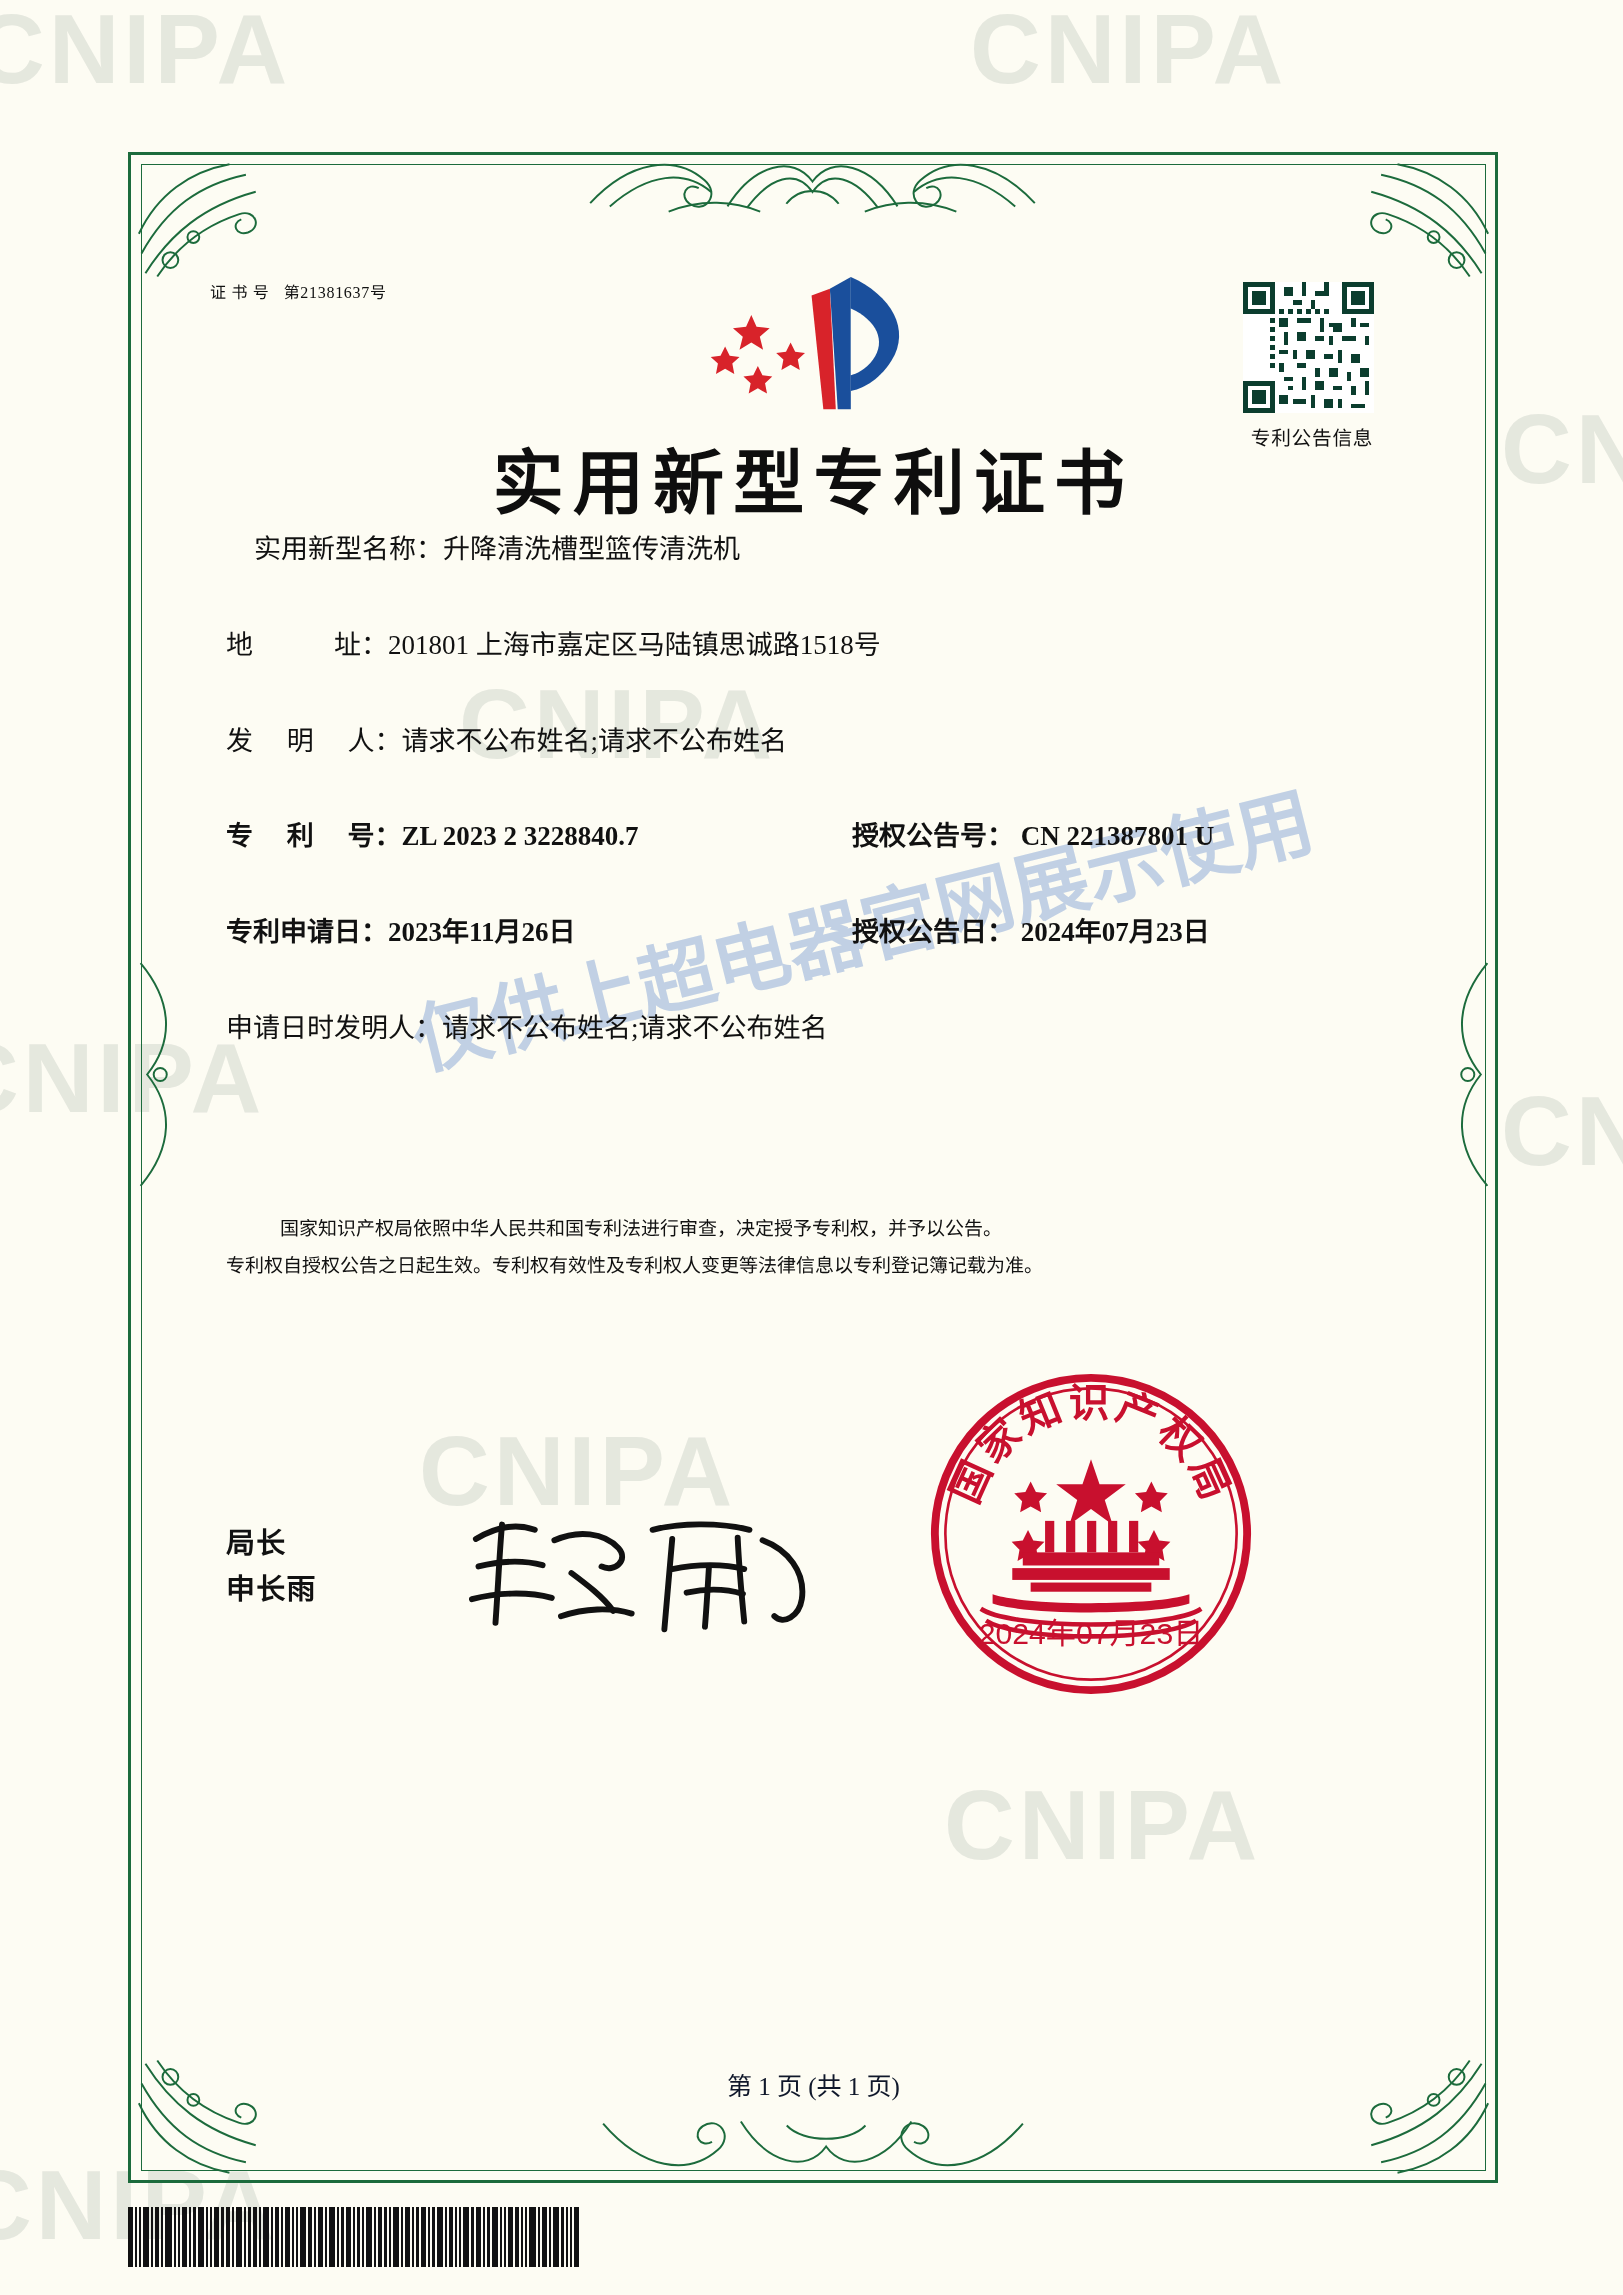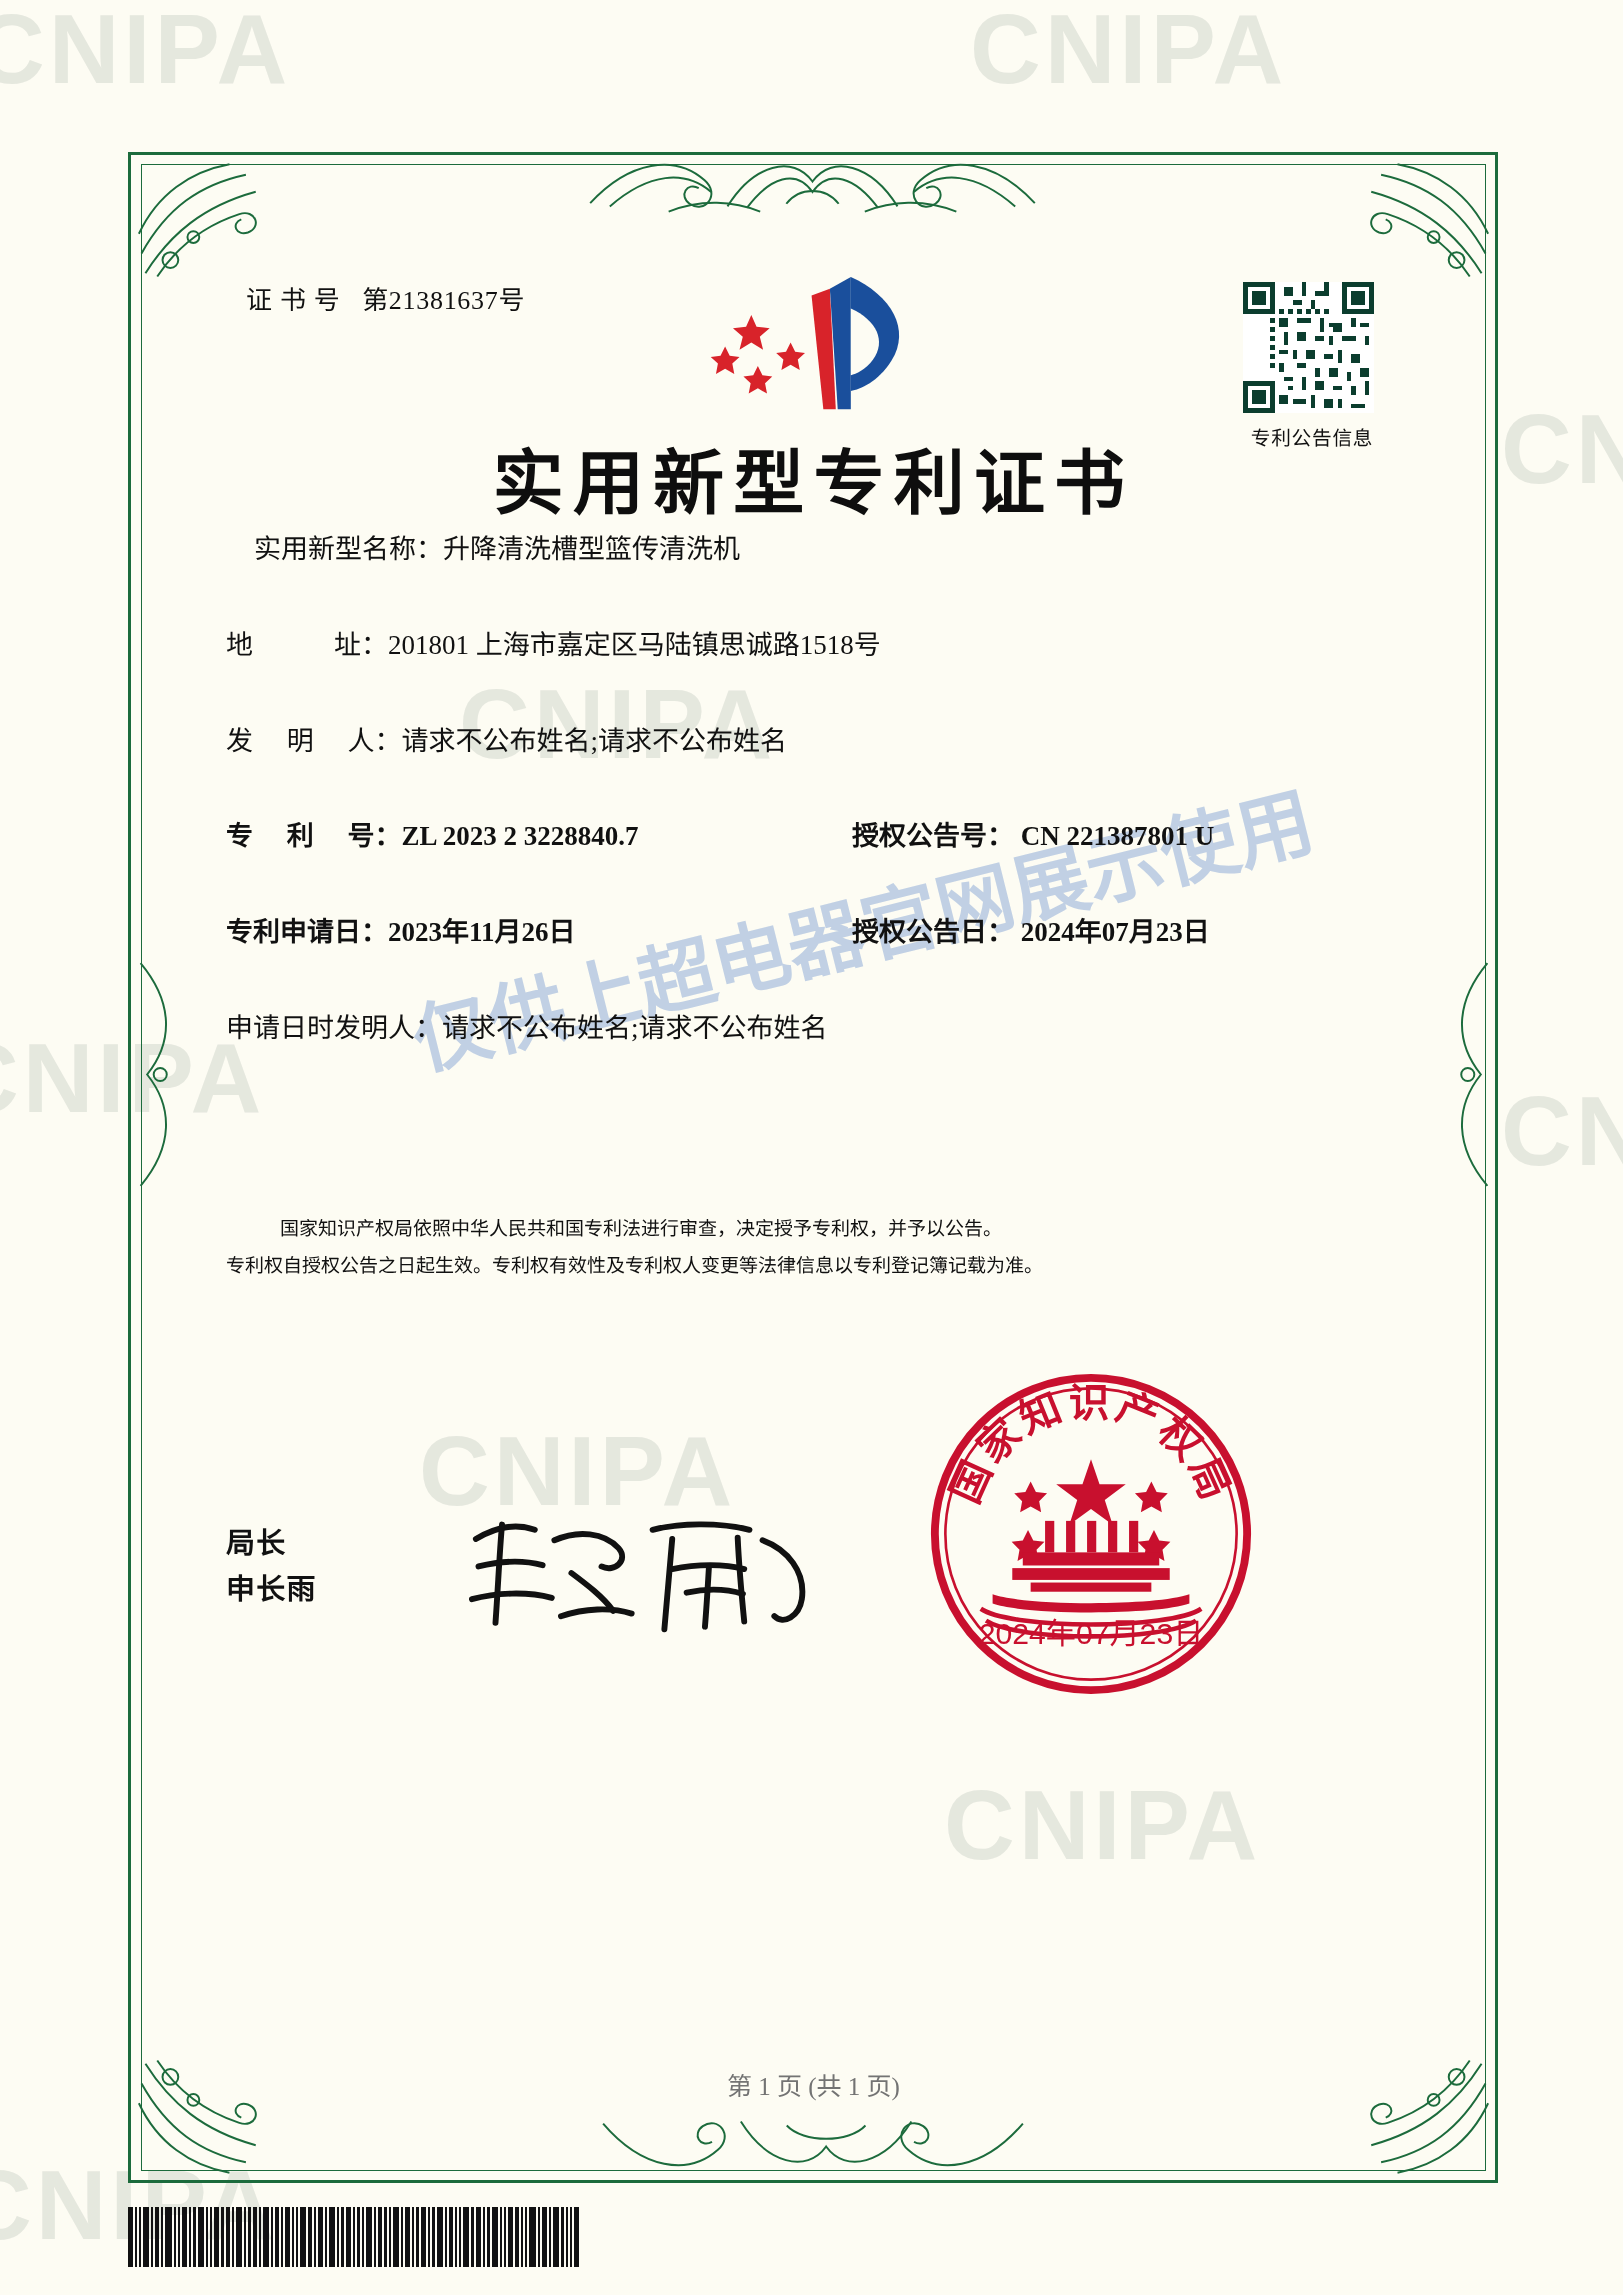--- a/index.html
+++ b/index.html
@@ -76,24 +76,23 @@
     top: 164px;
     width: 1345px;
     height: 2007px;
     z-index: 5;
   }
 
   .cert-no {
     position: absolute;
     left: 69px;
     top: 115px;
-    font-size: 26px;
+    font-size: 16px;
     color: #111;
     letter-spacing: 0.7px;
-    margin-left: 36px;
   }
 
   .logo {
     position: absolute;
     left: 554px;
     top: 105px;
     width: 275px;
     height: 151px;
   }
 
@@ -196,21 +195,21 @@
     height: 328px;
   }
 
   .page-num {
     position: absolute;
     left: 0;
     bottom: 69px;
     width: 100%;
     text-align: center;
     font-size: 25px;
-    color: #737373;
+    color: #0f172a;
   }
 
   
   .barcode {
     position: absolute;
     left: 128px;
     top: 2207px;
     width: 485px;
     height: 60px;
     z-index: 6;

